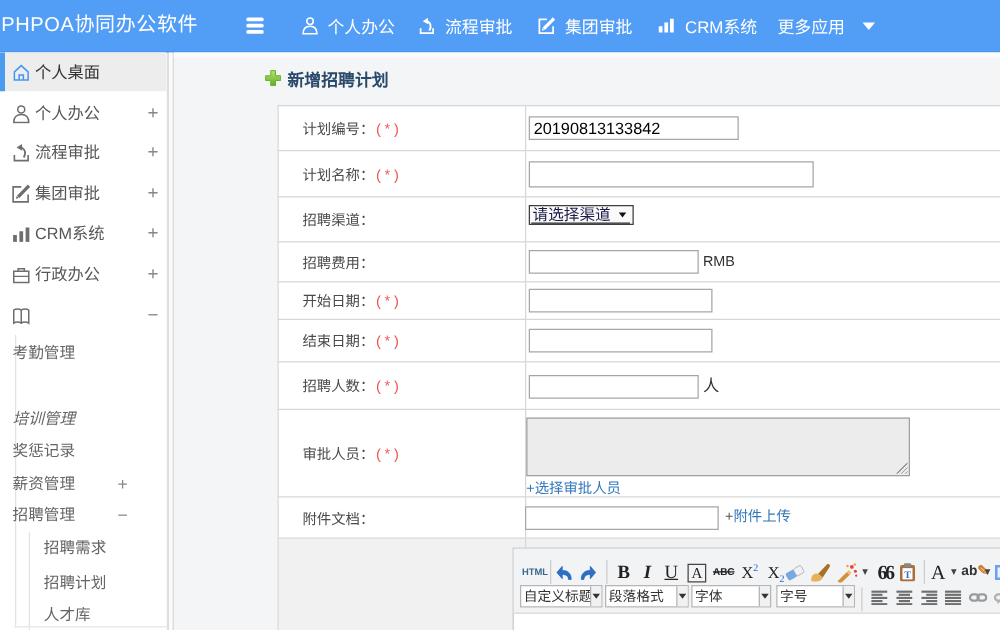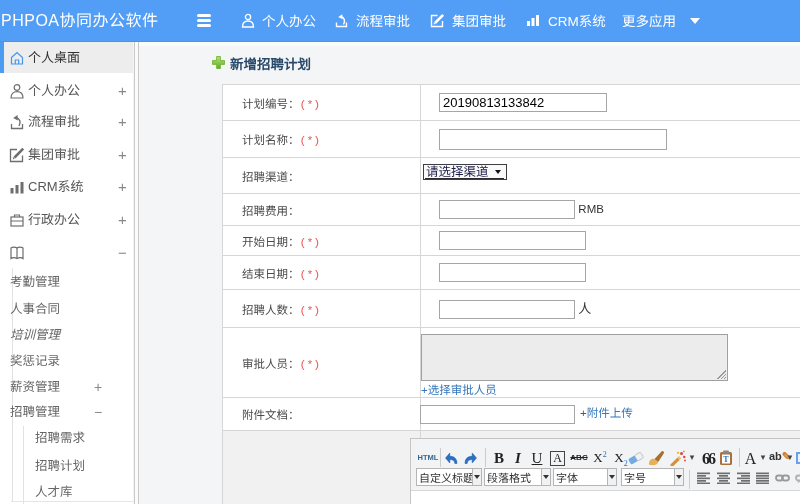--- a/index.html
+++ b/index.html
@@ -37,21 +37,21 @@
 #content{position:absolute;left:139px;top:42px;width:661px;height:462px;background:#f4f5f6;}
 #ctop{position:absolute;left:0;top:0;width:661px;height:4px;background:#fafbfb;}
 #plus{position:absolute;left:73px;top:14px;width:13px;height:13px;}
 #title{position:absolute;left:91px;top:14px;width:300px;line-height:17px;font-size:13.5px;font-weight:bold;color:#2a4a6c;white-space:nowrap;}
 
 #ftable{position:absolute;left:83px;top:42px;width:760px;border-collapse:collapse;table-layout:fixed;background:#fff;}
 #ftable td{border:1px solid #d6d6d6;vertical-align:middle;font-size:12px;color:#444;}
 #ftable td.lab{padding-left:19px;width:178px;font-size:11.5px;color:#4a4a4a;font-family:Liberation Mono, monospace;}
 #ftable td.fld{padding-left:2px;}
 .red{color:#ee5555;}
-input.txt{border:1px solid #a6a6a6;height:17px;font-size:13px;font-family:"Liberation Sans",sans-serif;padding:0 3px;vertical-align:middle;margin-left:16px;}
+input.txt{border:1px solid #a6a6a6;height:17px;font-size:13px;font-family:"Liberation Sans",sans-serif;padding:0 3px;vertical-align:middle;margin-left:0;}
 .lnk{color:#3377bb;text-decoration:none;font-size:11.5px;}
 
 #chan{position:relative;display:inline-block;margin-left:0;top:-2px;width:82px;height:14px;border:1.5px solid #3e3e3e;background:#fafafa;}
 #chan .t{position:absolute;left:2px;top:0px;font-size:12.5px;color:#1b1b48;line-height:14px;white-space:nowrap;}
 #chan .a{position:absolute;right:5px;top:5px;width:0;height:0;border-left:3.5px solid transparent;border-right:3.5px solid transparent;border-top:4.5px solid #111;}
 
 #appr{width:305px;height:45px;background:#ececec;border:1px solid #a0a0a0;position:relative;margin-left:-2px;}
 #appr .rs{position:absolute;right:1px;bottom:1px;width:9px;height:9px;background:
  linear-gradient(135deg,transparent 50%,#999 50%,#999 56%,transparent 56%,transparent 68%,#999 68%,#999 74%,transparent 74%,transparent 86%,#999 86%,#999 92%,transparent 92%);}
 
@@ -171,23 +171,20 @@
         <path d="M8 3 C6.5 1.8 3.5 1.8 2 3 L2 13.5 C3.5 12.3 6.5 12.3 8 13.5 C9.5 12.3 12.5 12.3 14 13.5 L14 3 C12.5 1.8 9.5 1.8 8 3 Z"></path>
         <path d="M8 3 L8 13.5"></path>
       </svg>
       <span class="pm">−</span>
   </div>
   <div id="vln1"></div>
   <div id="vln2"></div>
   <div id="botln"></div>
   <div class="m2" style="top:227px;">
       <span class="tx">考勤管理</span>
-    </div>
-  <div class="m2" style="top:254px;">
-      <span class="tx">人事合同</span>
     </div>
   <div class="m2" style="top:280px;font-style:italic;">
       <span class="tx">培训管理</span>
     </div>
   <div class="m2" style="top:306px;">
       <span class="tx">奖惩记录</span>
     </div>
   <div class="m2" style="top:332px;">
       <span class="tx">薪资管理</span>
       <span class="pm">+</span>

